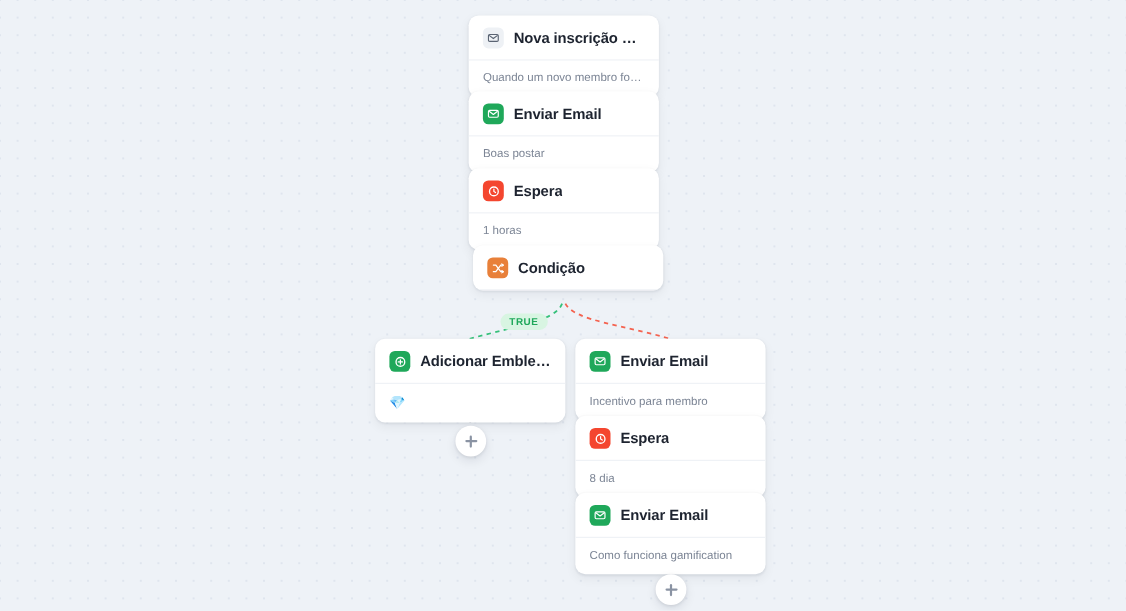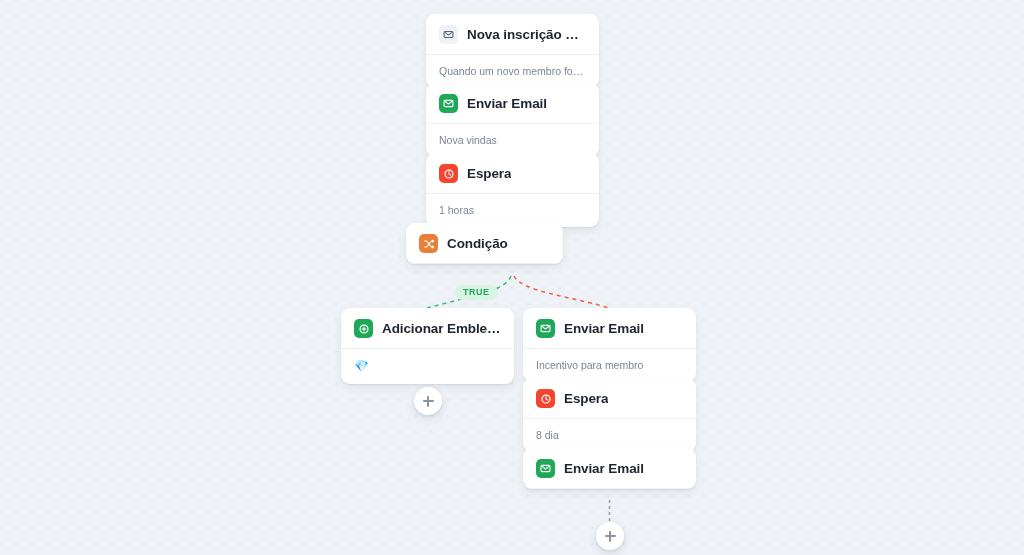--- a/index.html
+++ b/index.html
@@ -164,37 +164,37 @@
   <div class="node" style="left:426px; top:83px; width:173px;">
     <div class="node-head">
       <span class="node-icon icon-green">
         <svg width="11" height="11" viewBox="0 0 16 16">
           <rect x="1.5" y="3.5" width="13" height="9" rx="1.6" fill="none" stroke="#ffffff" stroke-width="1.6"></rect>
           <path d="M2.4 4.6 L8 8.8 L13.6 4.6" fill="none" stroke="#ffffff" stroke-width="1.6" stroke-linejoin="round"></path>
         </svg>
       </span>
       <span class="node-title">Enviar Email</span>
     </div>
-    <div class="node-body">Nova vindas</div>
+    <div class="node-body">Boas postar</div>
   </div>
 
   <div class="node" style="left:426px; top:153px; width:173px;">
     <div class="node-head">
       <span class="node-icon icon-red">
         <svg width="12" height="12" viewBox="0 0 16 16">
           <circle cx="8" cy="8" r="5.3" fill="none" stroke="#ffffff" stroke-width="1.6"></circle>
           <path d="M8 5.2 L8 8 L10 9.4" fill="none" stroke="#ffffff" stroke-width="1.5" stroke-linecap="round"></path>
         </svg>
       </span>
       <span class="node-title">Espera</span>
     </div>
     <div class="node-body">1 horas</div>
   </div>
 
-  <div class="node" style="left:406px; top:223px; width:157px;">
+  <div class="node" style="left:430px; top:223px; width:173px;">
     <div class="node-head">
       <span class="node-icon icon-orange">
         <svg width="12" height="12" viewBox="0 0 16 16">
           <path d="M2 4 H5 L11 12 H14" fill="none" stroke="#ffffff" stroke-width="1.5" stroke-linecap="round"></path>
           <path d="M2 12 H5 L11 4 H14" fill="none" stroke="#ffffff" stroke-width="1.5" stroke-linecap="round"></path>
           <path d="M12.2 2.6 L14.2 4 L12.2 5.4" fill="none" stroke="#ffffff" stroke-width="1.4" stroke-linecap="round" stroke-linejoin="round"></path>
           <path d="M12.2 10.6 L14.2 12 L12.2 13.4" fill="none" stroke="#ffffff" stroke-width="1.4" stroke-linecap="round" stroke-linejoin="round"></path>
         </svg>
       </span>
       <span class="node-title">Condição</span>
@@ -246,18 +246,19 @@
   <div class="node" style="left:523px; top:448px; width:173px;">
     <div class="node-head">
       <span class="node-icon icon-green">
         <svg width="11" height="11" viewBox="0 0 16 16">
           <rect x="1.5" y="3.5" width="13" height="9" rx="1.6" fill="none" stroke="#ffffff" stroke-width="1.6"></rect>
           <path d="M2.4 4.6 L8 8.8 L13.6 4.6" fill="none" stroke="#ffffff" stroke-width="1.6" stroke-linejoin="round"></path>
         </svg>
       </span>
       <span class="node-title">Enviar Email</span>
     </div>
+    <div class="node-body">Como funciona gamification</div>
   </div>
 
   <button class="add-button" style="left:414px; top:387px;"></button>
   <button class="add-button" style="left:596px; top:522px;"></button>
 
 </div>
 
 </body></html>

